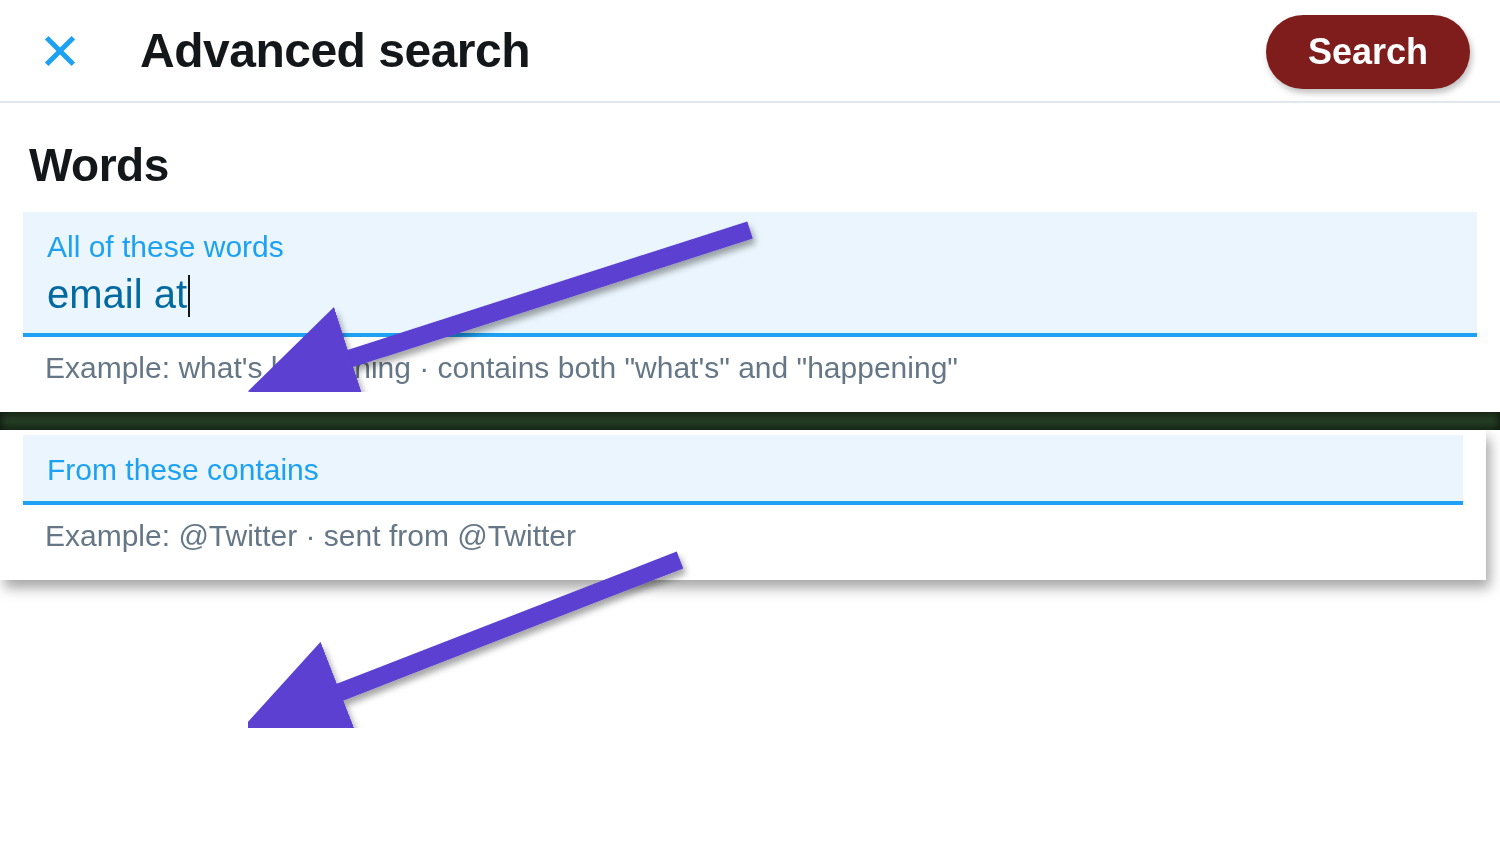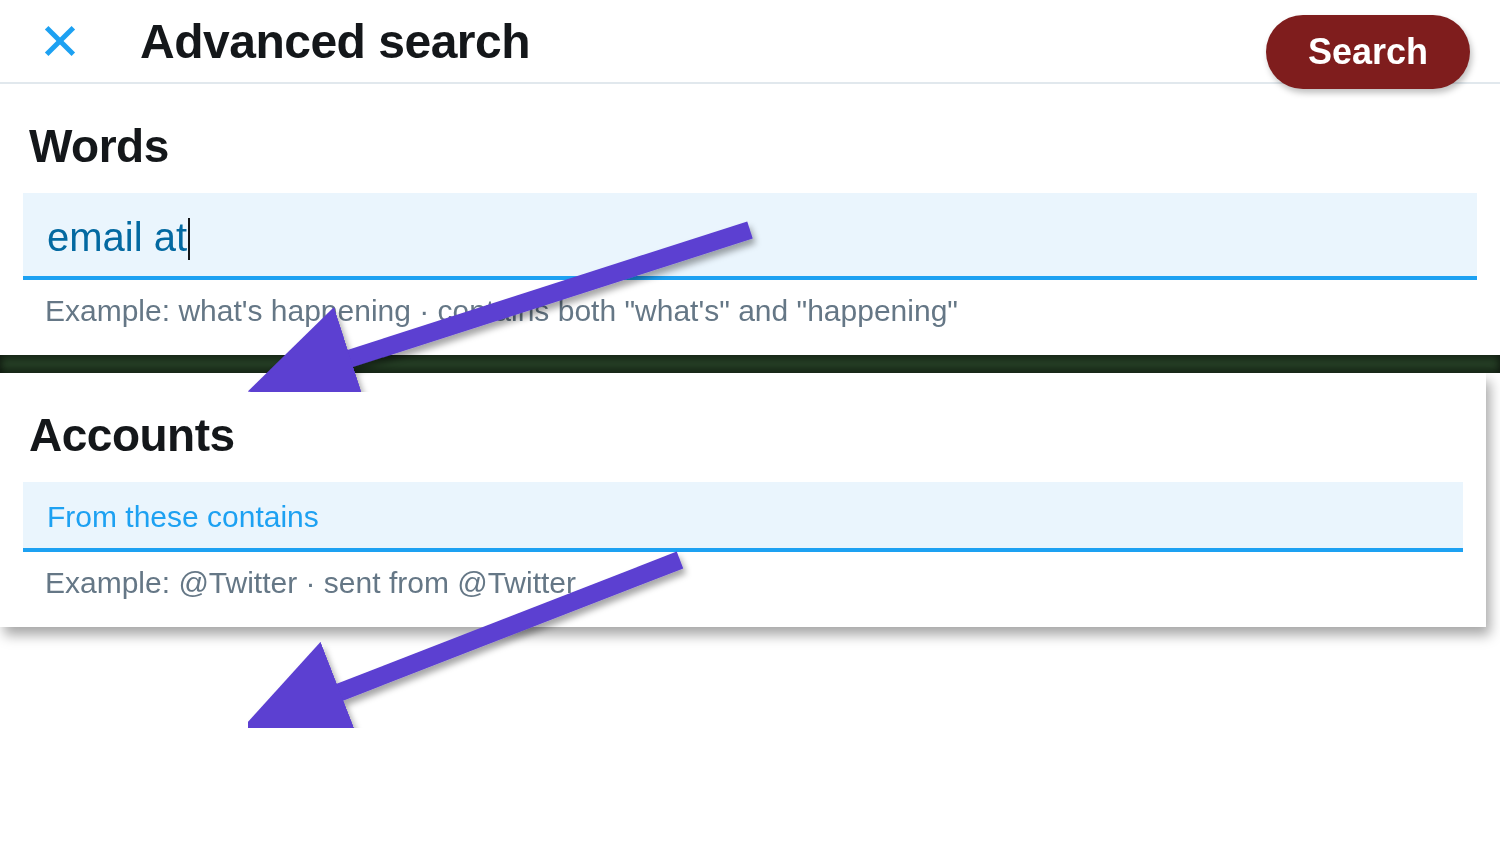--- a/index.html
+++ b/index.html
@@ -1,17 +1,17 @@
 <!DOCTYPE html>
 <html><head>
 <meta charset="utf-8">
 <style>
   * { box-sizing: border-box; margin: 0; padding: 0; }
   html, body { width: 1500px; height: 845px; font-family: -apple-system, BlinkMacSystemFont, "Segoe UI", Helvetica, Arial, sans-serif; background:#fff; color:#14171a; }
-  .header { display:flex; align-items:center; height:84px; padding:0 30px; border-bottom:2px solid #e1e8ed; position:relative; }
+  .header { display:flex; align-items:center; height:103px; padding:0 30px; border-bottom:2px solid #e1e8ed; position:relative; }
   .close-btn { width:60px; height:60px; display:flex; align-items:center; justify-content:center; cursor:pointer; color:#1da1f2; }
   .close-btn svg { width:40px; height:40px; stroke:#1da1f2; stroke-width:3; }
   .title { font-size:48px; font-weight:800; margin-left:50px; letter-spacing:-0.5px; }
   .search-btn { position:absolute; right:30px; top:15px; background:#7f1d1d; color:#fff; font-size:36px; font-weight:700; border:none; border-radius:999px; padding:16px 42px; cursor:pointer; box-shadow: 2px 4px 6px rgba(0,0,0,0.25); }
   .section { padding: 5px; }
   .section-title { font-size:46px; font-weight:800; padding:30px 24px 20px 24px; letter-spacing:-0.5px; }
   .field-wrap { background:#eaf5fd; padding:18px 24px 10px 24px; border-bottom:4px solid #1da1f2; margin:0 18px; }
   .field-label { color:#1da1f2; font-size:30px; font-weight:400; margin-bottom:4px; display:block; }
   .field-input { border:none; background:transparent; font-size:40px; color:#0369a1; width:100%; outline:none; font-family:inherit; padding:4px 0 6px 0; }
   .hint { color:#657786; font-size:30px; padding:14px 24px 22px 40px; }
@@ -33,34 +33,34 @@
           <line x1="20" y1="4" x2="4" y2="20"></line>
         </svg>
     </div>
     <div class="title">Advanced search</div>
     <button class="search-btn">Search</button>
   </div>
 
   <div class="section">
     <div class="section-title">Words</div>
     <div class="field-wrap">
+      <span class="field-label">All of these words</span>
       <div style="display:flex;align-items:center;">
         <span class="field-input" style="width:auto;">email at</span>
           <span class="caret"></span>
       </div>
     </div>
     <div class="hint">Example: what's happening · contains both "what's" and "happening"</div>
   </div>
 </div>
 
 <div class="gap-divider"></div>
 
 <div class="panel-bottom">
   <div class="section">
-    <div class="section-title">Accounts</div>
     <div class="field-wrap">
       <span class="field-label">From these contains</span>
     </div>
     <div class="hint">Example: @Twitter · sent from @Twitter</div>
   </div>
 </div>
 
 <svg class="overlay" viewBox="0 0 1500 845">
   <defs>
     <filter id="ds" x="-20%" y="-20%" width="140%" height="140%">

